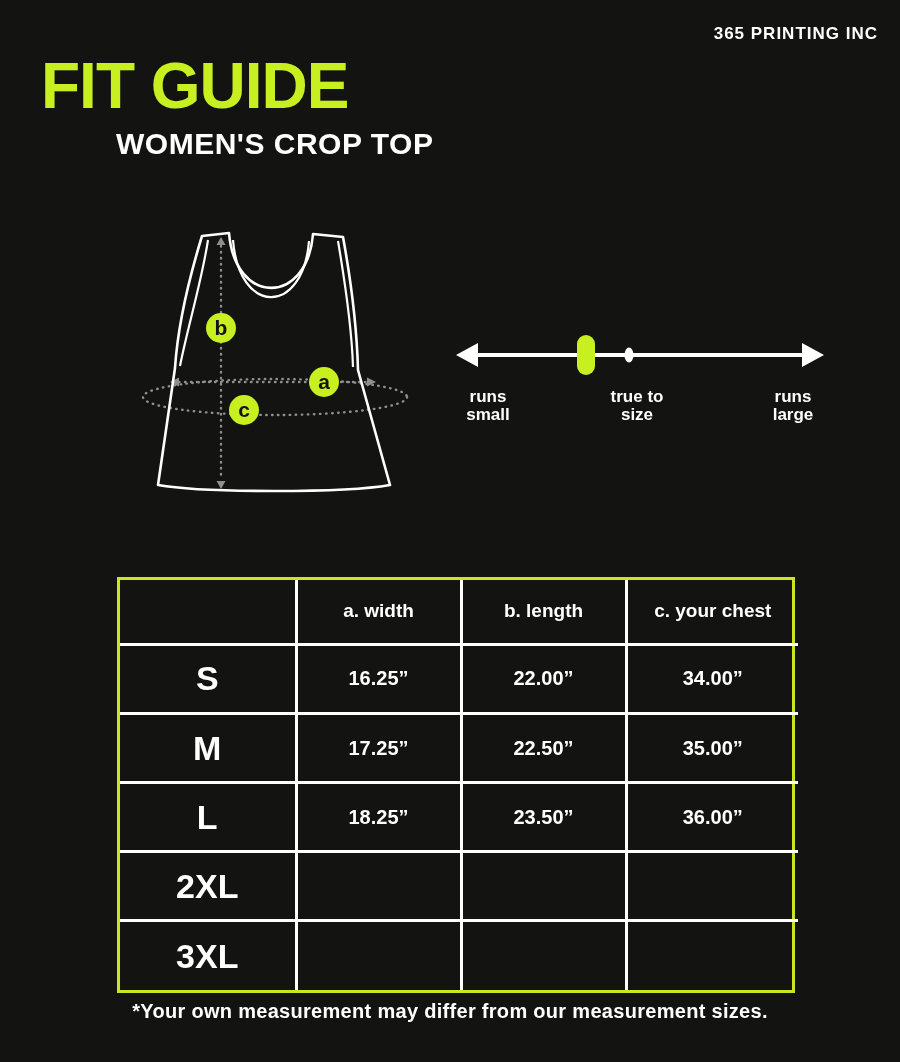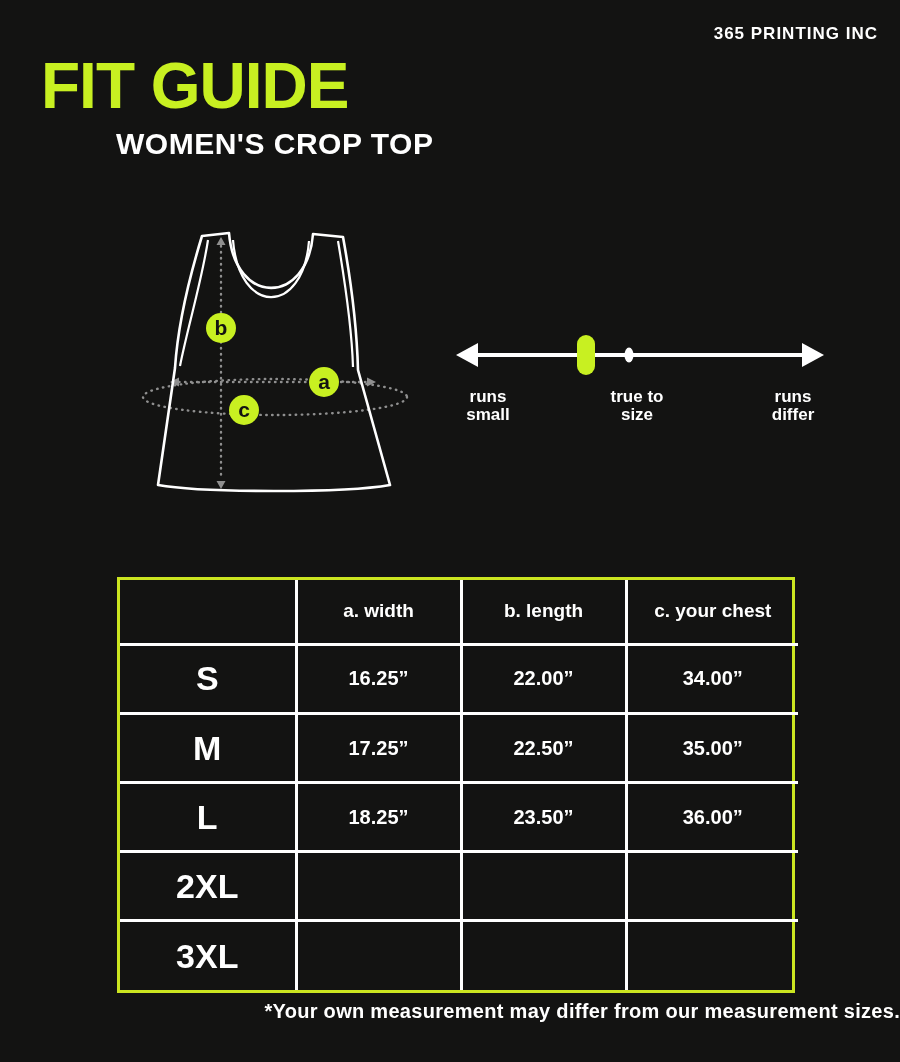--- a/index.html
+++ b/index.html
@@ -52,21 +52,21 @@
   .size-table tr:first-child>*{border-top:none;}
   .size-table tr:last-child>*{border-bottom:none;}
   .size-table tr>*:first-child{border-left:none;}
   .size-table tr>*:last-child{border-right:none;}
   .size-table .col-head{font-size:19px;font-weight:bold;}
   .size-table .size-cell{font-size:34px;font-weight:bold;}
   .size-table .value-cell{font-size:20px;font-weight:bold;}
   .size-table tr.head-row{height:55px;}
   .size-table tr.data-row{height:59px;}
   .footnote{
-    position:absolute;top:1000px;left:0;width:100%;text-align:right;
+    position:absolute;top:1000px;left:0;width:100%;text-align:center;
     font-size:20px;font-weight:bold;color:#fff;letter-spacing:0.3px;
   }
   .marker-letter{
     font-family:"Liberation Sans",sans-serif;font-weight:bold;font-size:21px;
   }
 </style>
 </head>
 <body>
 
 <div class="page">
@@ -120,21 +120,21 @@
   <div class="scale-label small">
     <div>runs</div>
     <div>small</div>
   </div>
   <div class="scale-label true">
     <div>true to</div>
     <div>size</div>
   </div>
   <div class="scale-label large">
     <div>runs</div>
-    <div>differ</div>
+    <div>large</div>
   </div>
 
   <div class="table-wrap">
     <table class="size-table">
       <colgroup>
         <col style="width:176px">
           <col style="width:165px">
         <col style="width:165px">
           <col style="width:172px">
       </colgroup>

